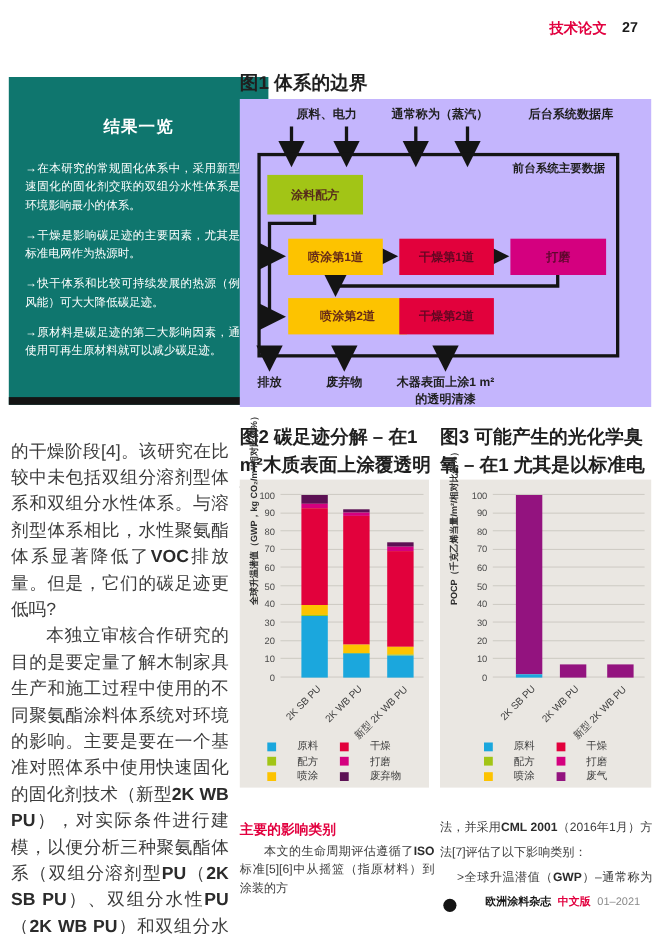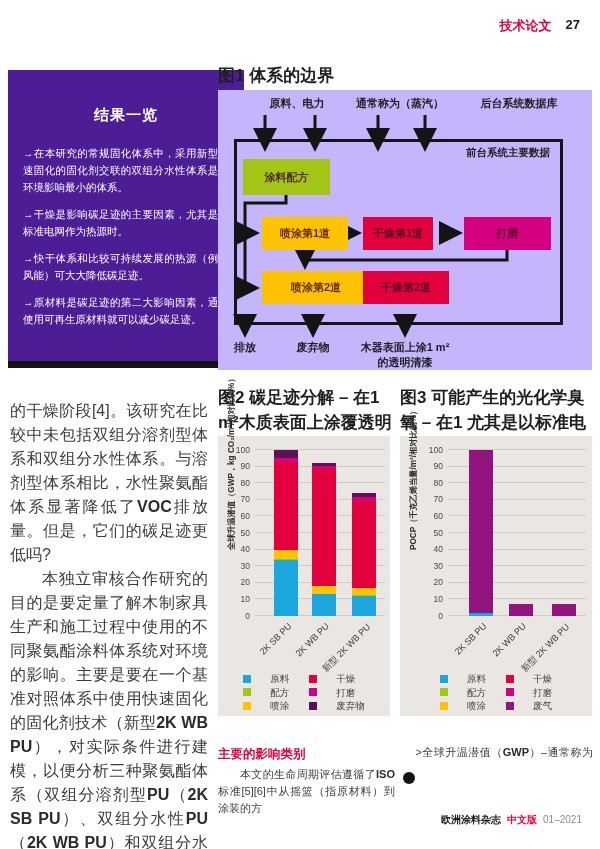--- a/index.html
+++ b/index.html
@@ -9,21 +9,21 @@
     overflow:hidden;
   }
   .abs{position:absolute;}
 
   
   .page-tag{top:17px;right:20px;font-size:13px;font-weight:bold;display:flex;gap:14px;}
   .page-tag .tag{color:#e2013f;}
   .page-tag .num{color:#1a1a1a;}
 
   
-  .results{left:8px;top:70px;width:236px;height:291px;background:#4c1d95;
+  .results{left:8px;top:70px;width:236px;height:291px;background:#0f766e;
     border-bottom:7px solid #141414;box-sizing:content-box;padding:0;}
   .results-inner{padding:30px 15px 0 15px;}
   .results h2{color:#fff;text-align:center;font-size:15px;margin:6px 0 20px;font-weight:bold;letter-spacing:1px;}
   .results p{color:#fff;font-size:10.5px;line-height:1.62;text-align:justify;margin:0 0 10px;}
 
   
   .leftcol{left:10px;top:399px;width:198px;font-size:16px;line-height:1.5;
     text-align:justify;color:#3c3c3c;}
   .leftcol p{margin:0;}
   .leftcol p.indent{text-indent:2em;}
@@ -139,21 +139,21 @@
 
   <div class="toplabel" style="left:79px">原料、电力</div>
   <div class="toplabel" style="left:182px">通常称为（蒸汽）</div>
   <div class="toplabel" style="left:301px">后台系统数据库</div>
 
   <div class="innerbox"></div>
   <div class="frontlabel">前台系统主要数据</div>
 
   <div class="dbox" style="left: 25px; top: 69px; width: 87px; height: 36px; background: rgb(162, 197, 22);">涂料配方</div>
   <div class="dbox" style="left: 44px; top: 127px; width: 86px; height: 33px; background: rgb(253, 195, 0);">喷涂第1道</div>
-  <div class="dbox" style="left: 145px; top: 127px; width: 70px; height: 33px; background: rgb(226, 1, 60);">干燥第1道</div>
+  <div class="dbox" style="left: 145px; top: 127px; width: 86px; height: 33px; background: rgb(226, 1, 60);">干燥第1道</div>
   <div class="dbox" style="left: 246px; top: 127px; width: 87px; height: 33px; background: rgb(212, 0, 127);">打磨</div>
   <div class="dbox" style="left: 44px; top: 181px; width: 108px; height: 33px; background: rgb(253, 195, 0);">喷涂第2道</div>
   <div class="dbox" style="left: 145px; top: 181px; width: 86px; height: 33px; background: rgb(226, 1, 60);">干燥第2道</div>
 
   <div class="exitlabel" style="left:27px">排放</div>
   <div class="exitlabel" style="left:95px">废弃物</div>
   <div class="exitlabel" style="left:187px">木器表面上涂1 m²
 的透明清漆</div>
 </div>
 
@@ -318,20 +318,21 @@
       </div>
     </div>
 </div>
 
 <div class="abs impact-heading">主要的影响类别</div>
 <div class="abs midcol">
   <p>本文的生命周期评估遵循了<b>ISO</b>标准[5][6]中从摇篮（指原材料）到涂装的方</p>
 </div>
 
 <div class="abs rightcol">
+  <p>法，并采用<b>CML 2001</b>（2016年1月）方法[7]评估了以下影响类别：</p>
   <p class="bullet"><span>&gt;全球升温潜值（<b>GWP</b>）–通常称为</span><span class="more-circle">❯</span></p>
 </div>
 
 <div class="abs footer">
   <span class="journal">欧洲涂料杂志</span>
   <span class="edition">中文版</span>
   <span class="issue">01–2021</span>
 </div>
 
 </body></html>

